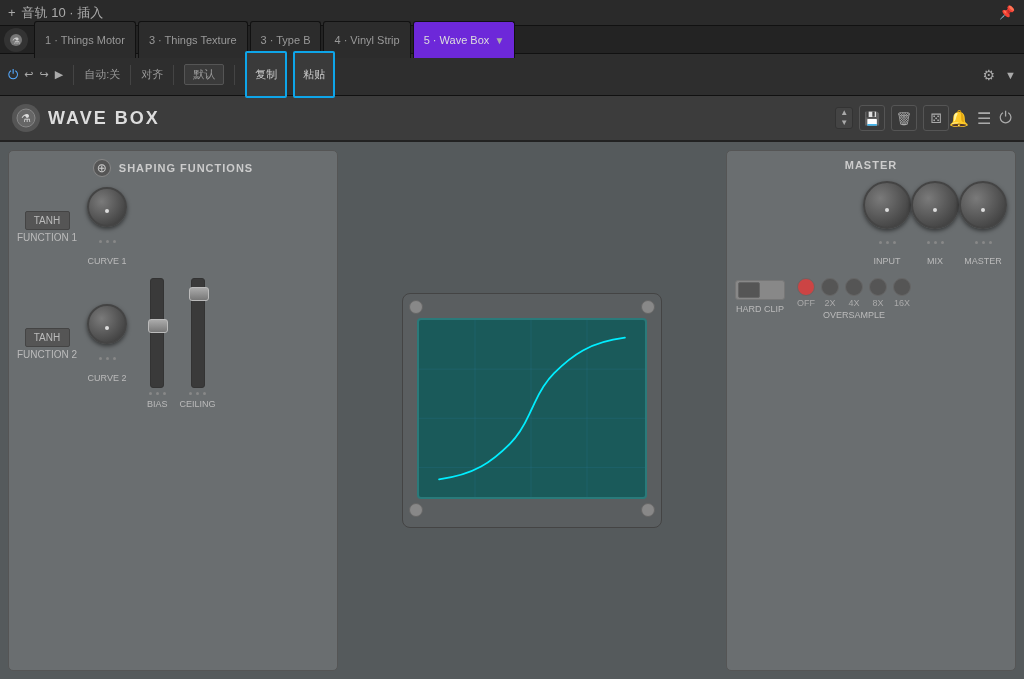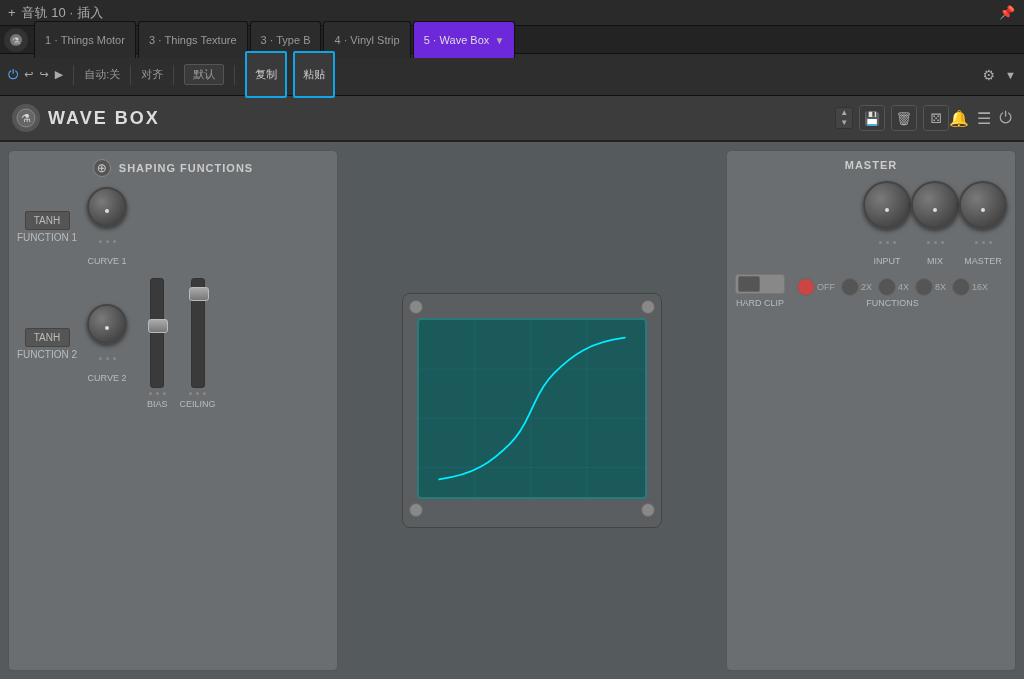--- a/index.html
+++ b/index.html
@@ -365,21 +365,21 @@
 
     .oversample-row {
       display: flex;
       gap: 6px;
       align-items: center;
       justify-content: center;
       margin-top: 4px;
     }
     .os-btn {
       display: flex;
-      flex-direction: row;
+      flex-direction: column;
       align-items: center;
       gap: 2px;
       justify-content: flex-end;
     }
     .os-circle {
       width: 18px; height: 18px;
       border-radius: 50%;
       border: 1px solid #666;
       cursor: pointer;
     }
@@ -640,20 +640,20 @@
             </div>
             <div class="os-btn">
               <div class="os-circle inactive"></div>
               <span class="os-label">8X</span>
             </div>
             <div class="os-btn">
               <div class="os-circle inactive"></div>
               <span class="os-label">16X</span>
             </div>
           </div>
-          <span class="knob-label" style="margin-top:2px;">FUNCTIONS</span>
+          <span class="knob-label" style="margin-top:2px;">OVERSAMPLE</span>
         </div>
       </div>
     </div>
 
   </div>
 
 </div>
 
 </body></html>

